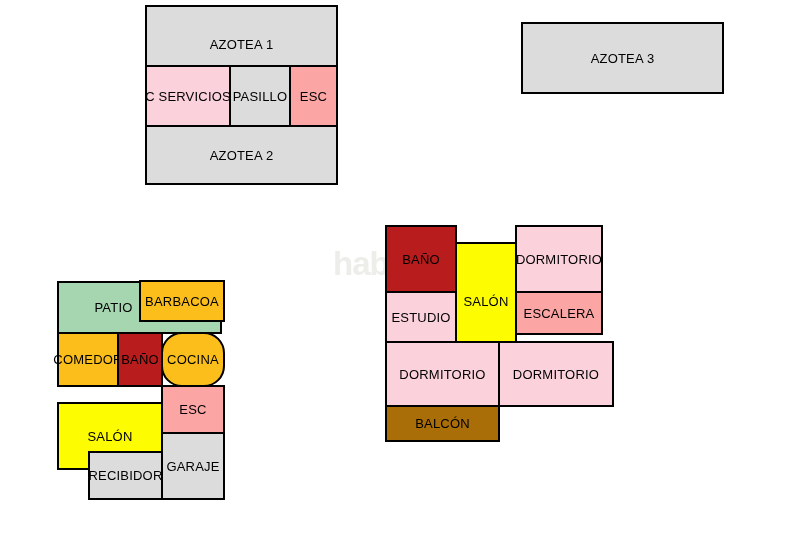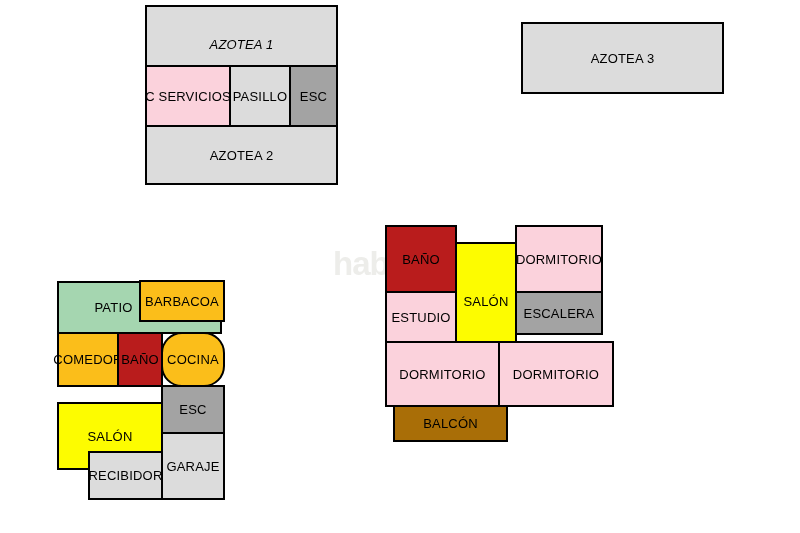--- a/index.html
+++ b/index.html
@@ -33,27 +33,27 @@
     white-space: nowrap;
   }
 
   .room .label {
     display: block;
     white-space: nowrap;
   }
 
   
   .fill-gray   { background: #dcdcdc; }
-  .fill-white  { background: #a3a3a3; }
+  .fill-white  { background: #fca5a5; }
   .fill-pink   { background: #fbd2dc; }
   .fill-yellow { background: #fdfc00; margin-top: 17px; }
   .fill-orange { background: #fbbe1a; }
   .fill-green  { background: #a5d6b0; }
   .fill-blue   { background: #b91c1c; }
-  .fill-brown  { background: #a96e07; margin-left: 8px; }
+  .fill-brown  { background: #a96e07; }
 
   
   .watermark {
     position: absolute;
     left: 333px;
     top: 247px;
     width: 170px;
     height: 48px;
     color: #ededea;
     font-size: 33px;
@@ -62,21 +62,21 @@
     line-height: 34px;
     z-index: 0;
     user-select: none;
   }
 </style>
 </head>
 <body>
 
 <div class="plan" style="left:145px; top:5px; width:193px; height:180px;">
 
-  <div class="room fill-gray" style="left:0px; top:0px; width:193px; height:78px;font-style:italic;">
+  <div class="room fill-gray" style="left:0px; top:0px; width:193px; height:78px;">
     <span class="label">AZOTEA 1</span>
   </div>
 
   <div class="room fill-gray" style="left:84px; top:60px; width:62px; height:62px;">
     <span class="label">PASILLO</span>
   </div>
 
   <div class="room fill-pink" style="left:0px; top:60px; width:86px; height:62px;">
     <span class="label">C SERVICIOS</span>
   </div>

